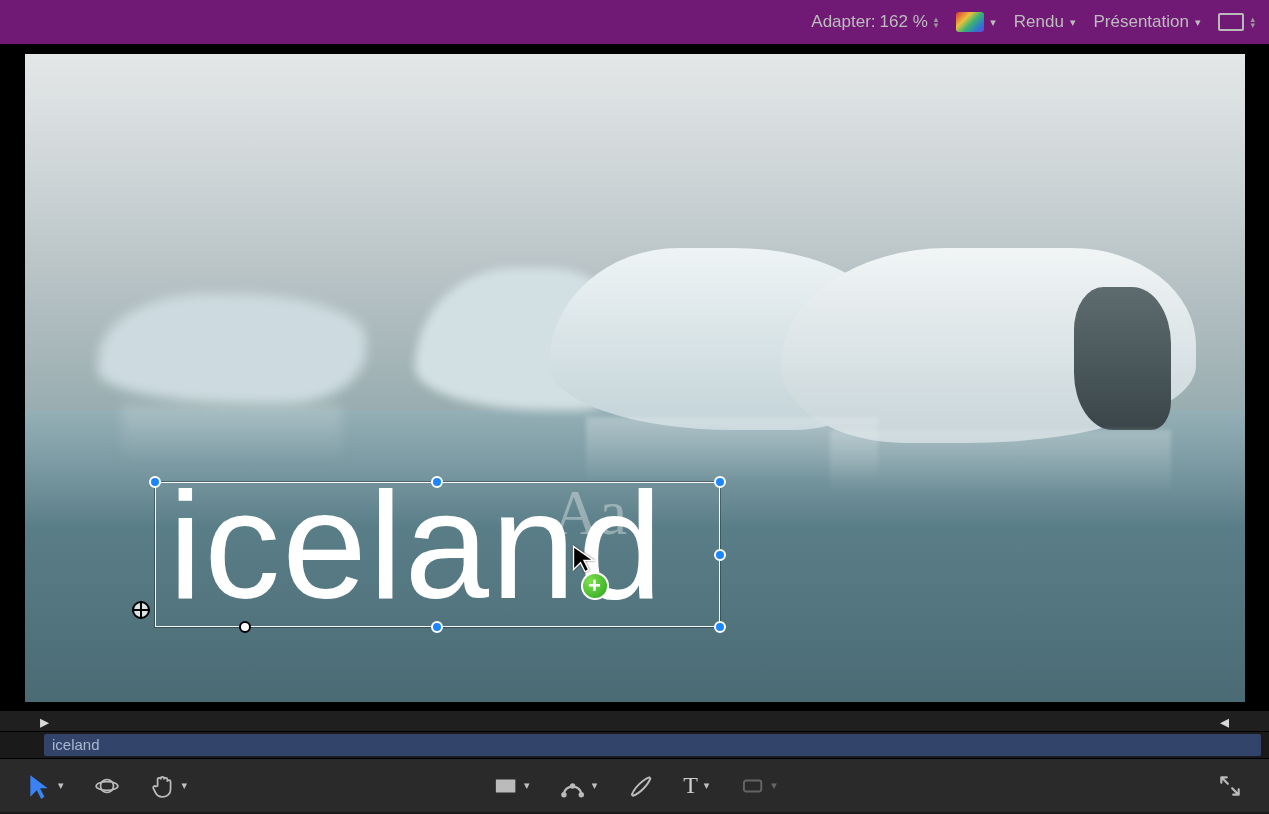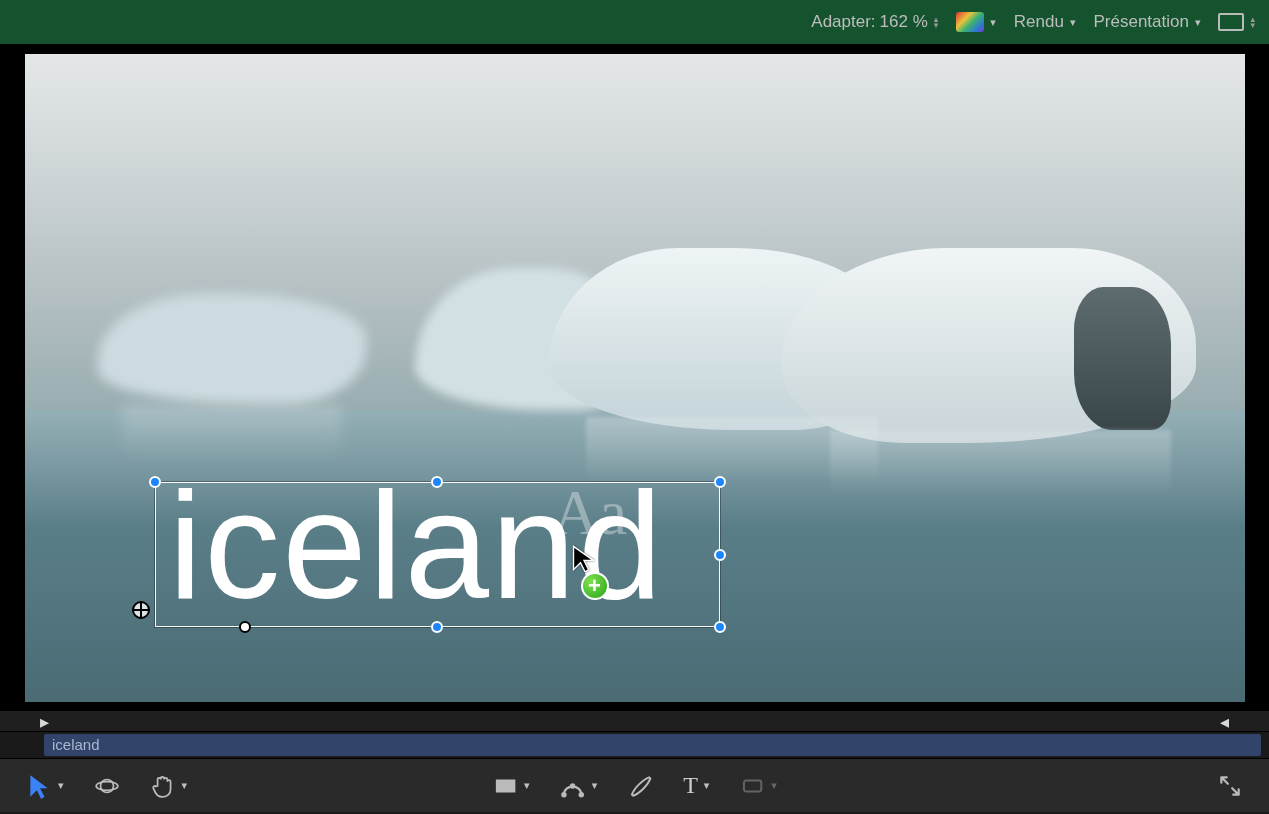--- a/index.html
+++ b/index.html
@@ -7,21 +7,21 @@
     width: 1269px; height: 814px;
     background: #1a1a1a;
     font-family: -apple-system, "Helvetica Neue", Arial, sans-serif;
     color: #c9c9c9;
     overflow: hidden;
     user-select: none;
   }
   
   .topbar {
     height: 46px;
-    background: #14532d;
+    background: #701a75;
     border-bottom: 2px solid #000;
     display: flex;
     align-items: center;
     justify-content: flex-end;
     padding: 0 14px;
     gap: 18px;
     font-size: 17px;
     color: #bdbdbd;
   }
   .topitem { display: flex; align-items: center; gap: 4px; cursor: pointer; }

